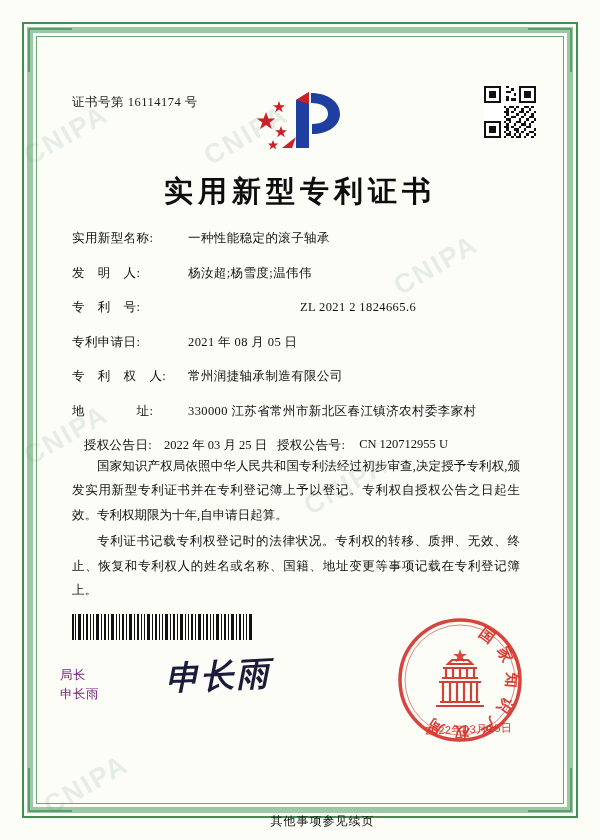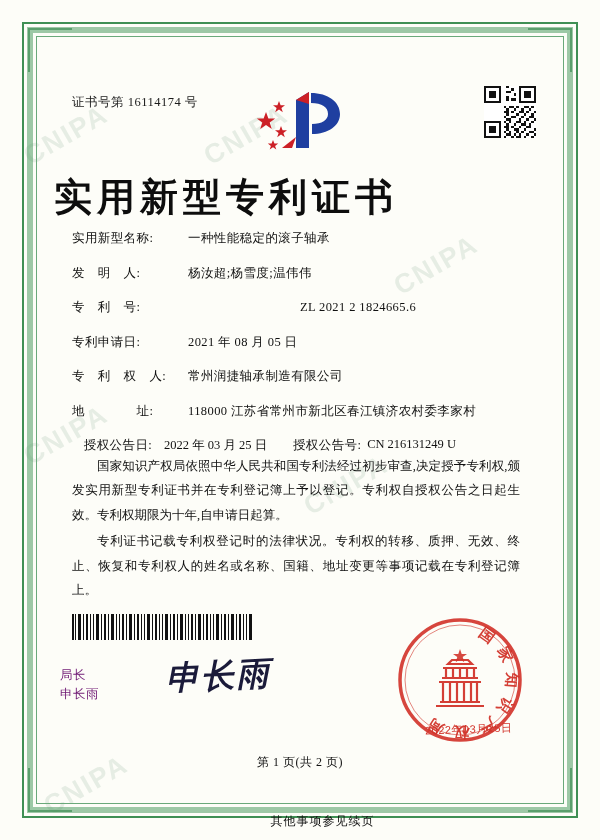--- a/index.html
+++ b/index.html
@@ -105,24 +105,24 @@
     left: 50%;
     transform: translateX(-50%);
     top: 34px;
     width: 96px; height: 70px;
   }
 
   .title {
     position: absolute;
     top: 118px;
     left: 0; right: 0;
-    text-align: left;
+    text-align: center;
     font-family: Liberation Sans, sans-serif;
     font-weight: bold;
-    font-size: 38px;
+    font-size: 29px;
     letter-spacing: 5px;
     color: #0d0d0d;
   }
 
   
   .fields {
     position: absolute;
     top: 176px;
     left: 18px;
     width: 456px;
@@ -150,21 +150,21 @@
     text-align: center;
   }
   .row2 {
     display: flex;
     font-size: 12.5px;
     color: #111;
     margin-bottom: 17.5px;
   }
   .row2 .cell { display: flex; }
   .row2 .cell .lbl { width: 92px; flex: 0 0 92px; letter-spacing: .4px; text-align: center; }
-  .row2 .cell.second { margin-left: 20px; }
+  .row2 .cell.second { margin-left: 4px; gap: 8px; }
   .row2 .cell.second .lbl { width: 80px; flex: 0 0 80px; }
 
   
   .paras {
     position: absolute;
     top: 400px;
     left: 18px;
     width: 456px;
     font-size: 12.5px;
     line-height: 1.95;
@@ -392,30 +392,30 @@
       <div class="row">
         <span class="lbl">专利申请日:</span>
         <span class="val">2021 年 08 月 05 日</span>
       </div>
       <div class="row">
         <span class="lbl">专　利　权　人:</span>
         <span class="val">常州润捷轴承制造有限公司</span>
       </div>
       <div class="row">
         <span class="lbl">地　　　　址:</span>
-        <span class="val">118000 江苏省常州市新北区春江镇济农村委李家村</span>
+        <span class="val">330000 江苏省常州市新北区春江镇济农村委李家村</span>
       </div>
       <div class="row2">
         <span class="cell">
           <span class="lbl">授权公告日:</span>
           <span class="val">2022 年 03 月 25 日</span>
         </span>
         <span class="cell second">
           <span class="lbl">授权公告号:</span>
-          <span class="val">CN 216131249 U</span>
+          <span class="val">CN 120712955 U</span>
         </span>
       </div>
     </div>
 
     <div class="paras">
       <p>国家知识产权局依照中华人民共和国专利法经过初步审查,决定授予专利权,颁发实用新型专利证书并在专利登记簿上予以登记。专利权自授权公告之日起生效。专利权期限为十年,自申请日起算。</p>
       <p>专利证书记载专利权登记时的法律状况。专利权的转移、质押、无效、终止、恢复和专利权人的姓名或名称、国籍、地址变更等事项记载在专利登记簿上。</p>
     </div>
 
     <div class="barcode">
@@ -501,17 +501,16 @@
           <path d="M50 62 L50 52 M57 62 L57 52 M64 62 L64 52 M71 62 L71 52 M78 62 L78 52"></path>
           <path d="M47 52 L81 52"></path>
           <path d="M52 48 L76 48 L72 44 L56 44 Z"></path>
           <path d="M40 90 L88 90"></path>
         </g>
         <polygon points="64,33 65.7,38 71,38 66.7,41.1 68.3,46.2 64,43.1 59.7,46.2 61.3,41.1 57,38 62.3,38" fill="#d2352c" opacity=".9"></polygon>
       </svg>
     </div>
     <div class="seal-date">2022年03月25日</div>
 
-    <div class="page-no">第 1 页(共 2 页)</div>
   </div>
 
   <div class="footnote">其他事项参见续页</div>
 </div>
 
 </body></html>

